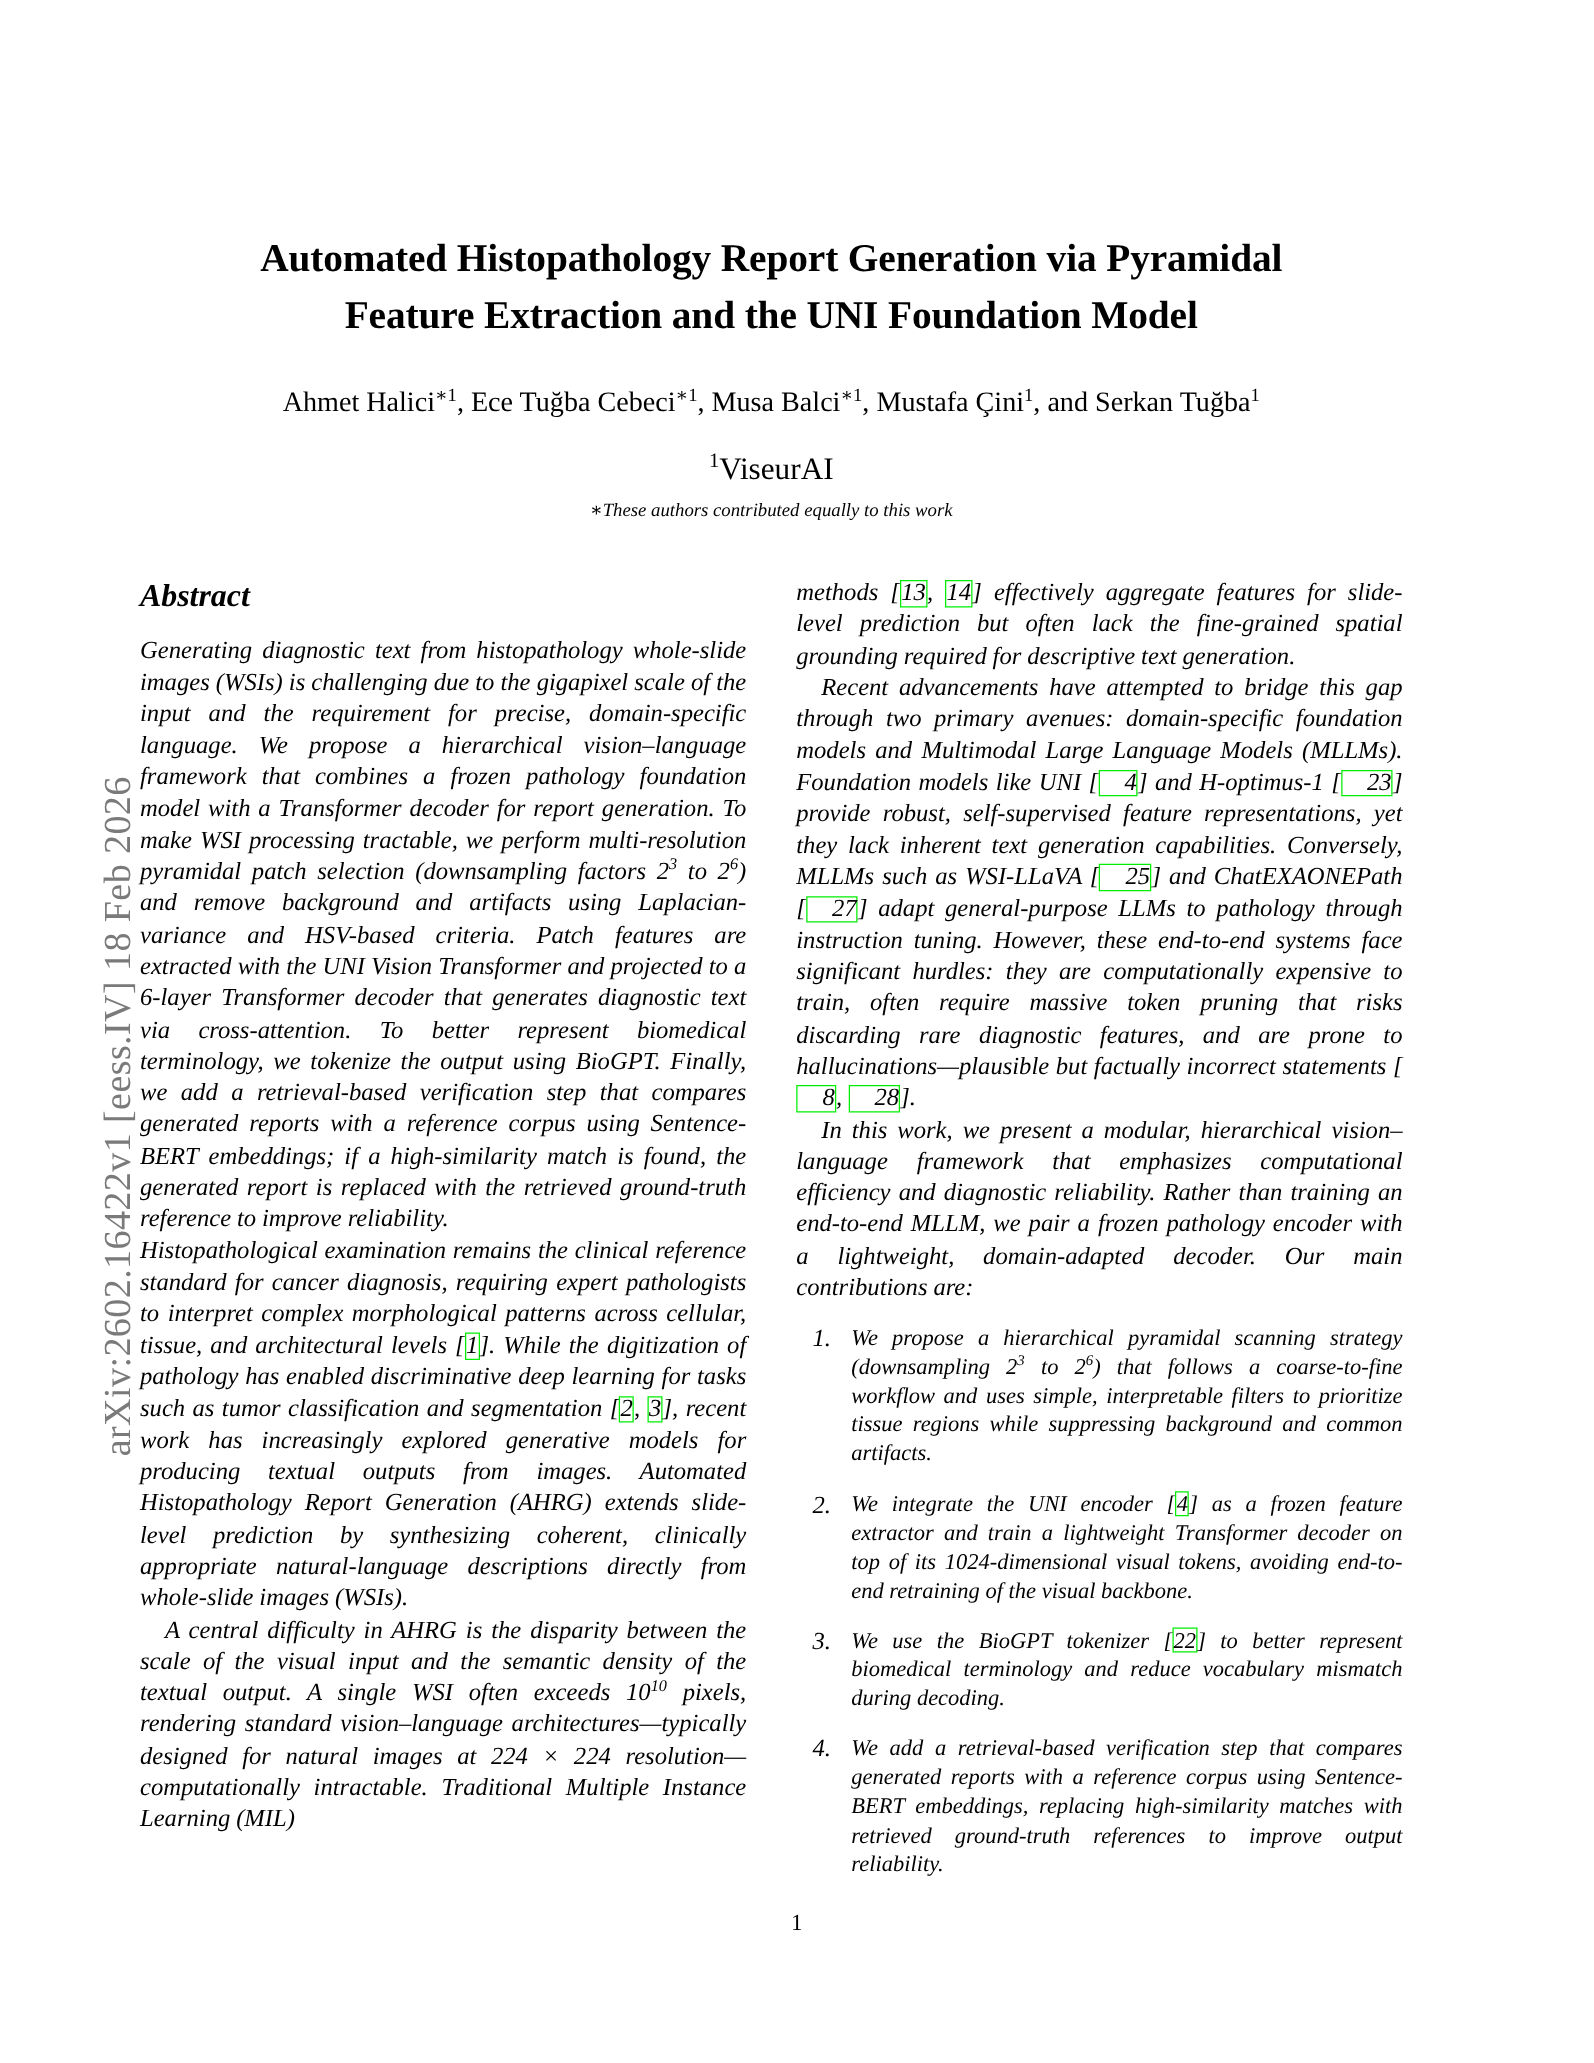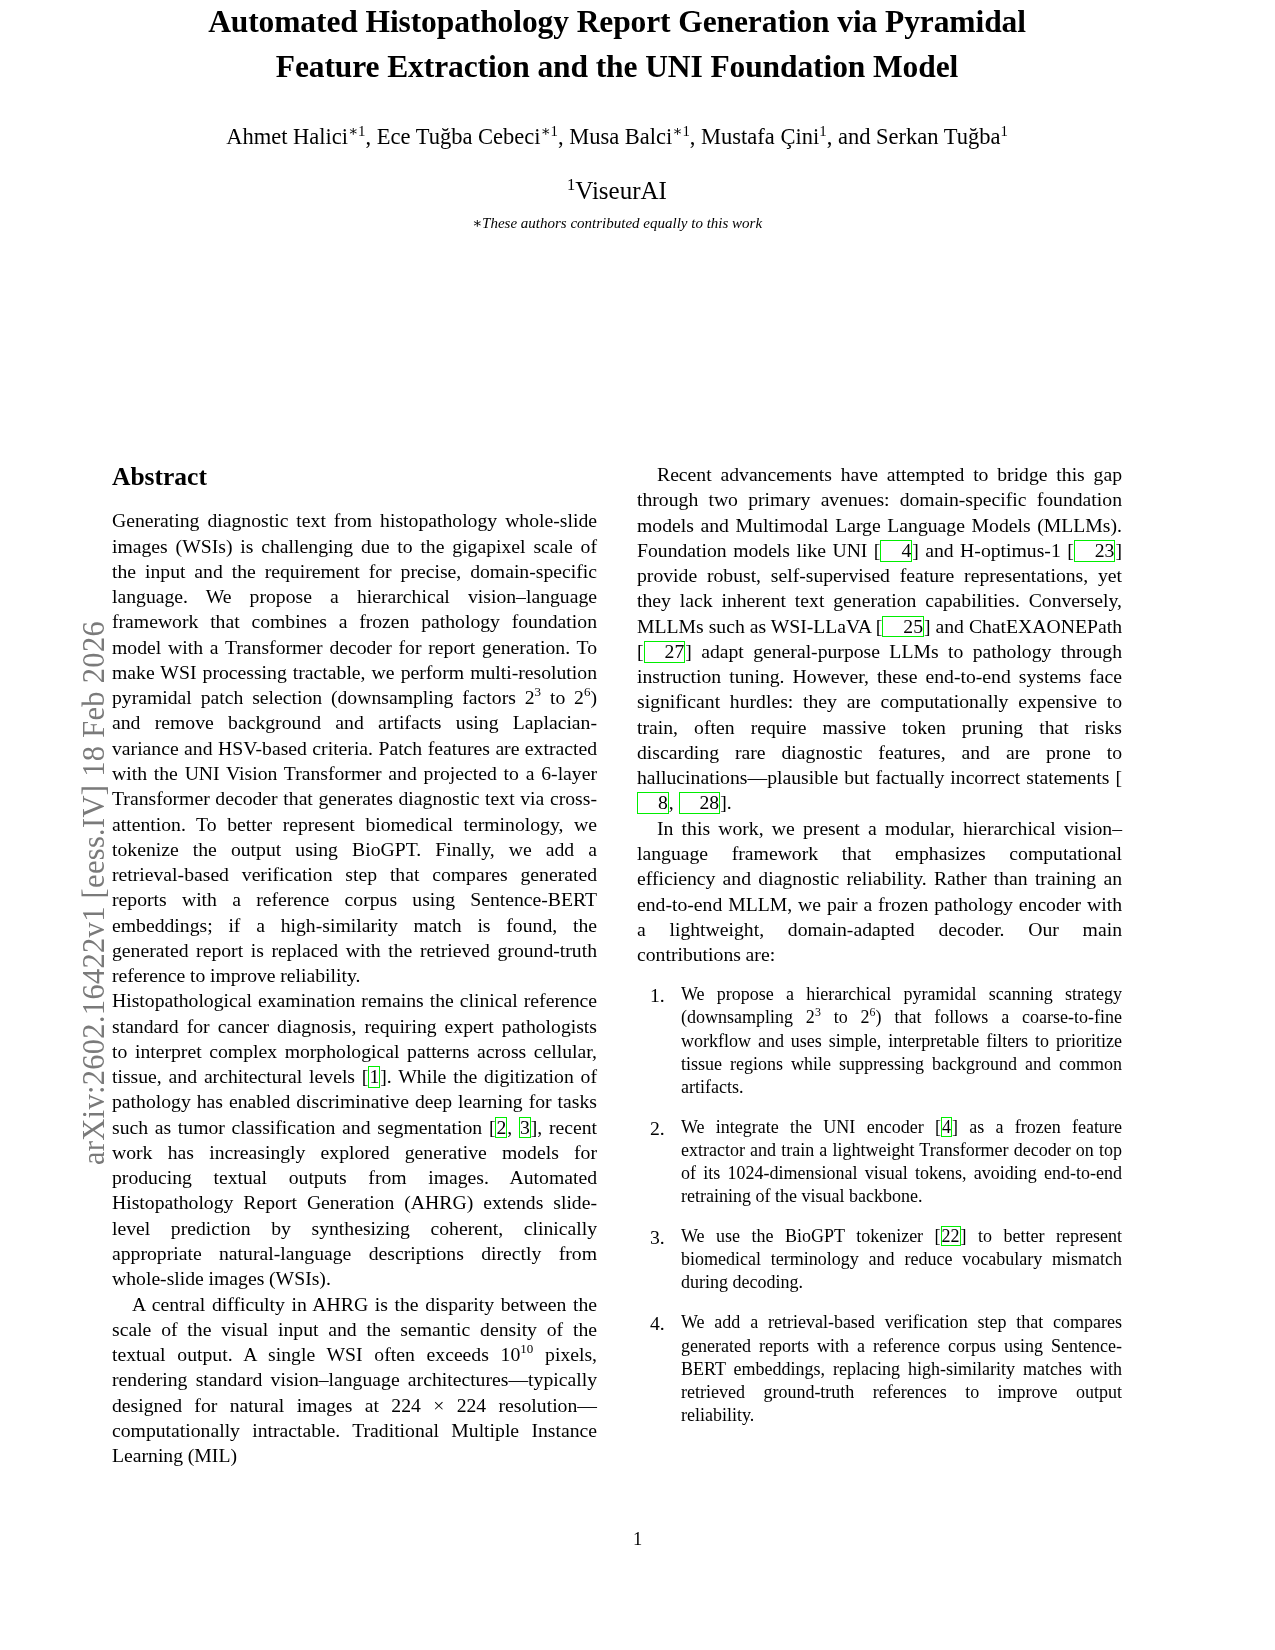--- a/index.html
+++ b/index.html
@@ -43,21 +43,21 @@
   }
 
   #content {
     position: absolute;
     left: 112px;
     top: 0;
     width: 1010px;
   }
 
   
-  #title-block { }
+  #title-block { padding-top: 185px; }
 
   #paper-title {
     font-size: 31.5px;
     font-weight: bold;
     text-align: center;
     line-height: 1.42;
     letter-spacing: -0.1px;
     margin: 0 auto;
     width: 910px;
   }
@@ -84,20 +84,21 @@
 
   sup { font-size: 0.66em; vertical-align: super; line-height: 0; }
 
   
   #columns {
     position: absolute;
     top: 462px;
     left: 112px;
     width: 1010px;
     height: 1020px;
+    font-style: italic;
   }
   .col {
     position: absolute;
     top: 0;
     width: 485px;
   }
   #col-left  { left: 0px; }
   #col-right { left: 525px; }
 
   h2.section-head {
@@ -204,20 +205,21 @@
 
 
       <p class="body"><span>Histopathological examination remains the clinical reference standard for cancer diagnosis, requiring expert pathologists to interpret complex morphological patterns across cellular, tissue, and architectural levels [</span><a class="cite" href="#">1</a><span>]. While the digitization of pathology has enabled discriminative deep learning for tasks such as tumor classification and segmentation [</span><a class="cite" href="#">2</a><span>, </span><a class="cite" href="#">3</a><span>], recent work has increasingly explored generative models for producing textual outputs from images. Automated Histopathology Report Generation (AHRG) extends slide-level prediction by synthesizing coherent, clinically appropriate natural-language descriptions directly from whole-slide images (WSIs).</span></p>
 
       <p class="body indent"><span>A central difficulty in AHRG is the disparity between the scale of the visual input and the semantic density of the textual output. A single WSI often exceeds 10</span><sup>10</sup><span> pixels, rendering standard vision–language architectures—typically designed for natural images at 224 × 224 resolution—computationally intractable. Traditional Multiple Instance Learning (MIL)</span></p>
 
     </div>
 
     <div class="col" id="col-right">
 
+      <p class="body"><span>methods [</span><a class="cite" href="#">13</a><span>, </span><a class="cite" href="#">14</a><span>] effectively aggregate features for slide-level prediction but often lack the fine-grained spatial grounding required for descriptive text generation.</span></p>
 
       <p class="body indent"><span>Recent advancements have attempted to bridge this gap through two primary avenues: domain-specific foundation models and Multimodal Large Language Models (MLLMs). Foundation models like UNI [</span><a class="cite" href="#">4</a><span>] and H-optimus-1 [</span><a class="cite" href="#">23</a><span>] provide robust, self-supervised feature representations, yet they lack inherent text generation capabilities. Conversely, MLLMs such as WSI-LLaVA [</span><a class="cite" href="#">25</a><span>] and ChatEXAONEPath [</span><a class="cite" href="#">27</a><span>] adapt general-purpose LLMs to pathology through instruction tuning. However, these end-to-end systems face significant hurdles: they are computationally expensive to train, often require massive token pruning that risks discarding rare diagnostic features, and are prone to hallucinations—plausible but factually incorrect statements [</span><a class="cite" href="#">8</a><span>, </span><a class="cite" href="#">28</a><span>].</span></p>
 
       <p class="body indent">In this work, we present a modular, hierarchical vision–language framework that emphasizes computational efficiency and diagnostic reliability. Rather than training an end-to-end MLLM, we pair a frozen pathology encoder with a lightweight, domain-adapted decoder. Our main contributions are:</p>
 
       <ol class="contrib">
         <li><span>We propose a hierarchical pyramidal scanning strategy (downsampling 2</span><sup>3</sup><span> to 2</span><sup>6</sup><span>) that follows a coarse-to-fine workflow and uses simple, interpretable filters to prioritize tissue regions while suppressing background and common artifacts.</span></li>
         <li><span>We integrate the UNI encoder [</span><a class="cite" href="#">4</a><span>] as a frozen feature extractor and train a lightweight Transformer decoder on top of its 1024-dimensional visual tokens, avoiding end-to-end retraining of the visual backbone.</span></li>
         <li><span>We use the BioGPT tokenizer [</span><a class="cite" href="#">22</a><span>] to better represent biomedical terminology and reduce vocabulary mismatch during decoding.</span></li>
         <li><span>We add a retrieval-based verification step that compares generated reports with a reference corpus using Sentence-BERT embeddings, replacing high-similarity matches with retrieved ground-truth references to improve output reliability.</span></li>

